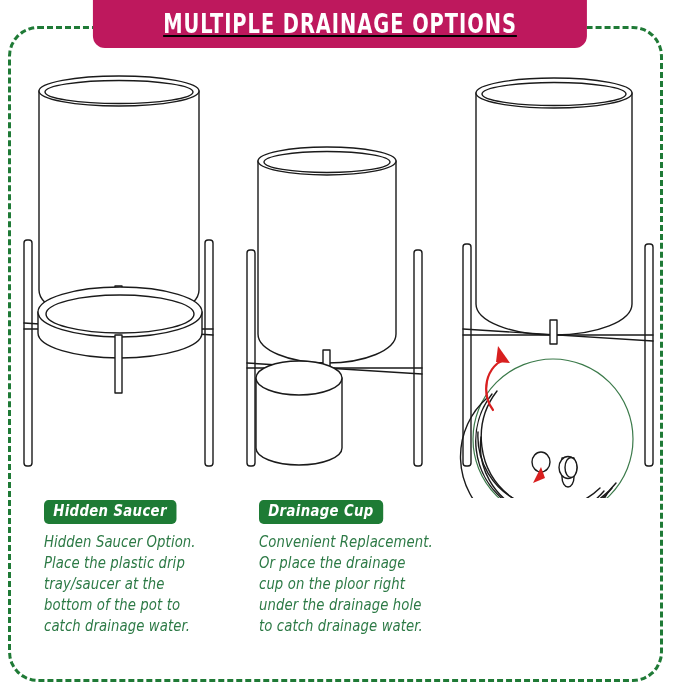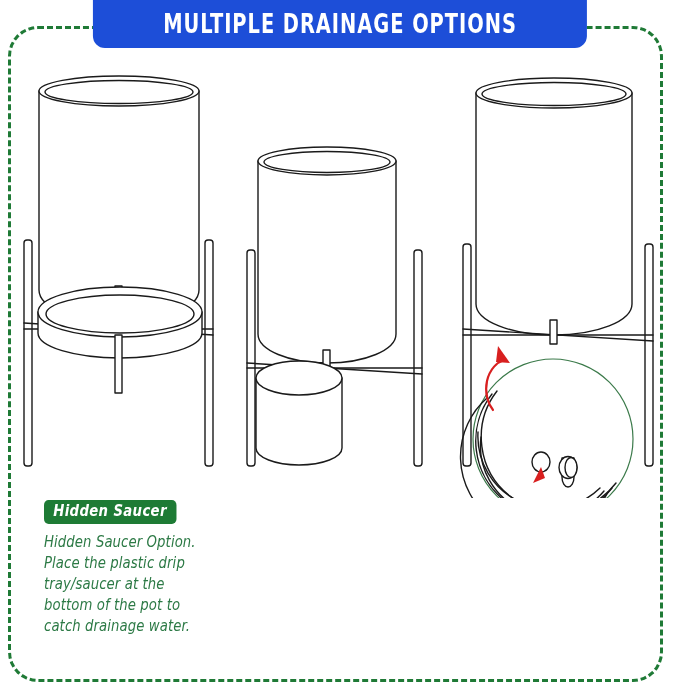--- a/index.html
+++ b/index.html
@@ -21,24 +21,25 @@
     width:655px;height:656px;
     border:3px dashed #1f7a36;
     border-radius:30px;
     box-sizing:border-box;
     pointer-events:none;
   }
   .banner{
     position:absolute;
     left:50%;top:0px;
     transform:translateX(-50%);
-    background:#1d4ed8;
+    background:#be185d;
     border-radius:0 0 12px 12px;
     padding:10px 26px 11px 26px;
     z-index:5;
+    text-decoration:underline;
   }
   .banner-text{
     display:block;
     color:#ffffff;
     font-family:"DejaVu Sans Condensed","Liberation Sans", sans-serif;
     font-weight:bold;
     font-size:27px;
     letter-spacing:1.2px;
     line-height:1;
     white-space:nowrap;
@@ -227,15 +228,23 @@
 
   <div class="captions">
     <div class="col c1">
       <div class="badge">Hidden Saucer</div>
       <div class="body-text">Hidden Saucer Option.
 Place the plastic drip
 tray/saucer at the
 bottom of the pot to
 catch drainage water.</div>
     </div>
+    <div class="col c2">
+      <div class="badge">Drainage Cup</div>
+      <div class="body-text">Convenient Replacement.
+Or place the drainage
+cup on the ploor right
+under the drainage hole
+to catch drainage water.</div>
+    </div>
   </div>
 
 </div>
 
 </body></html>

